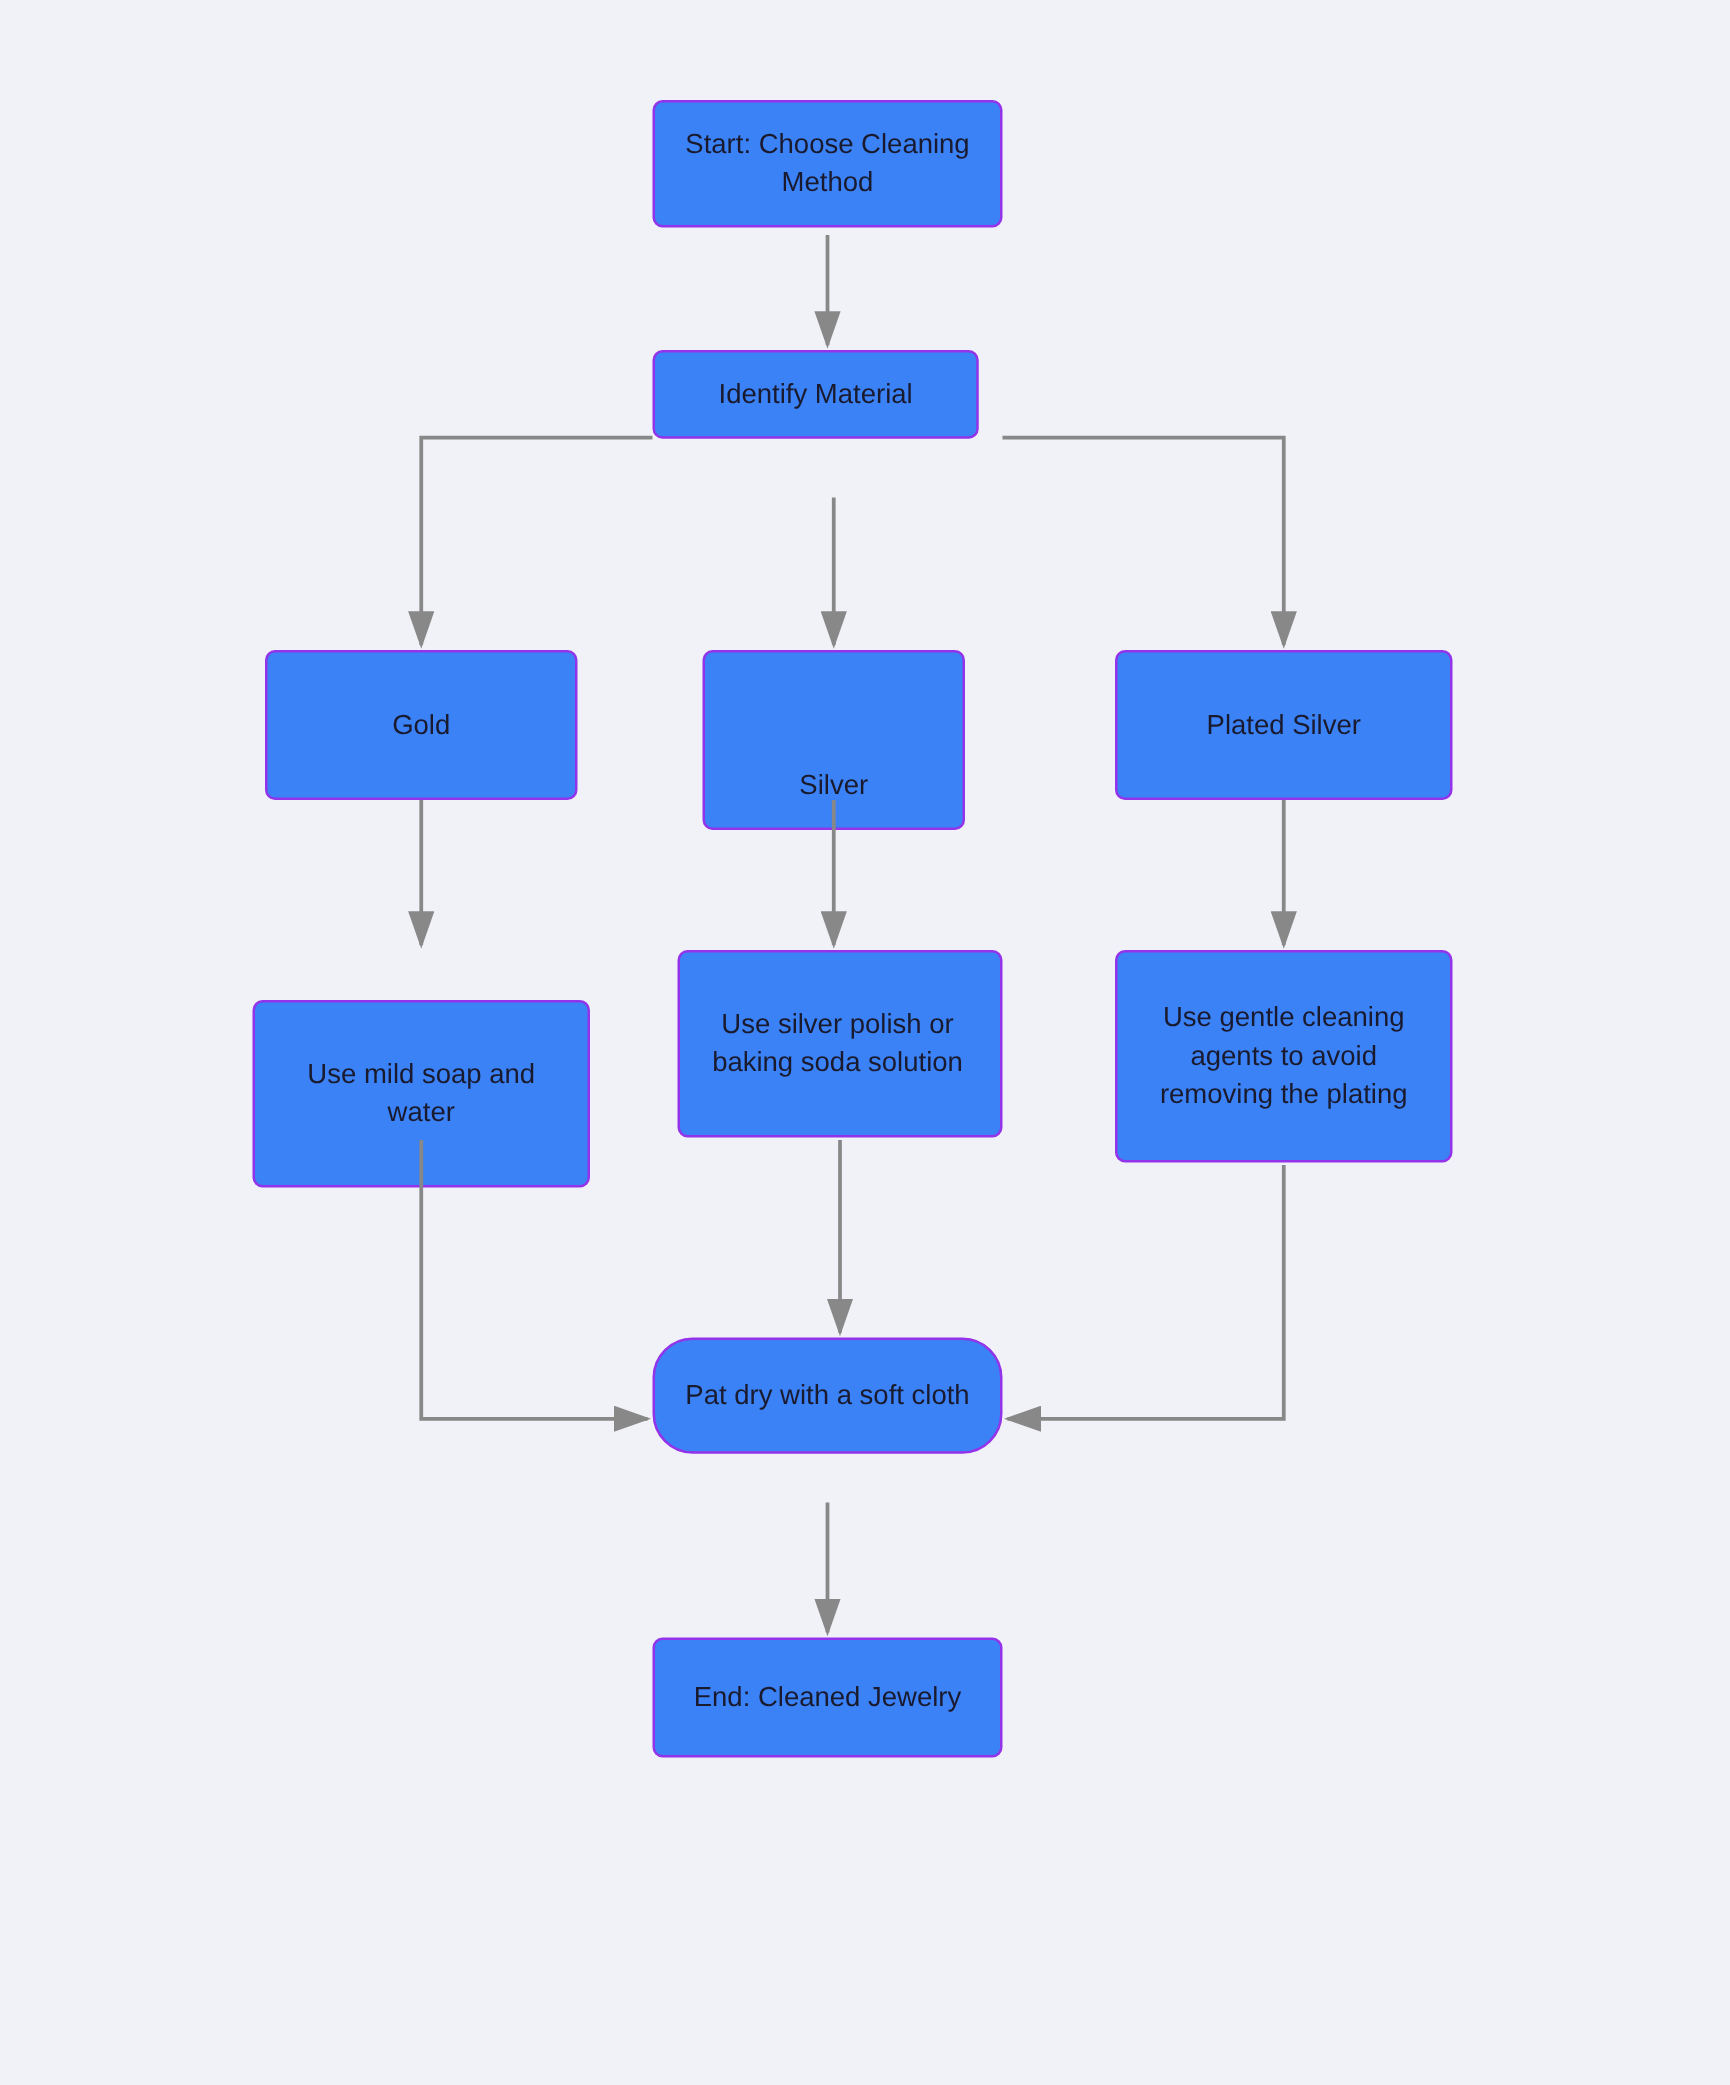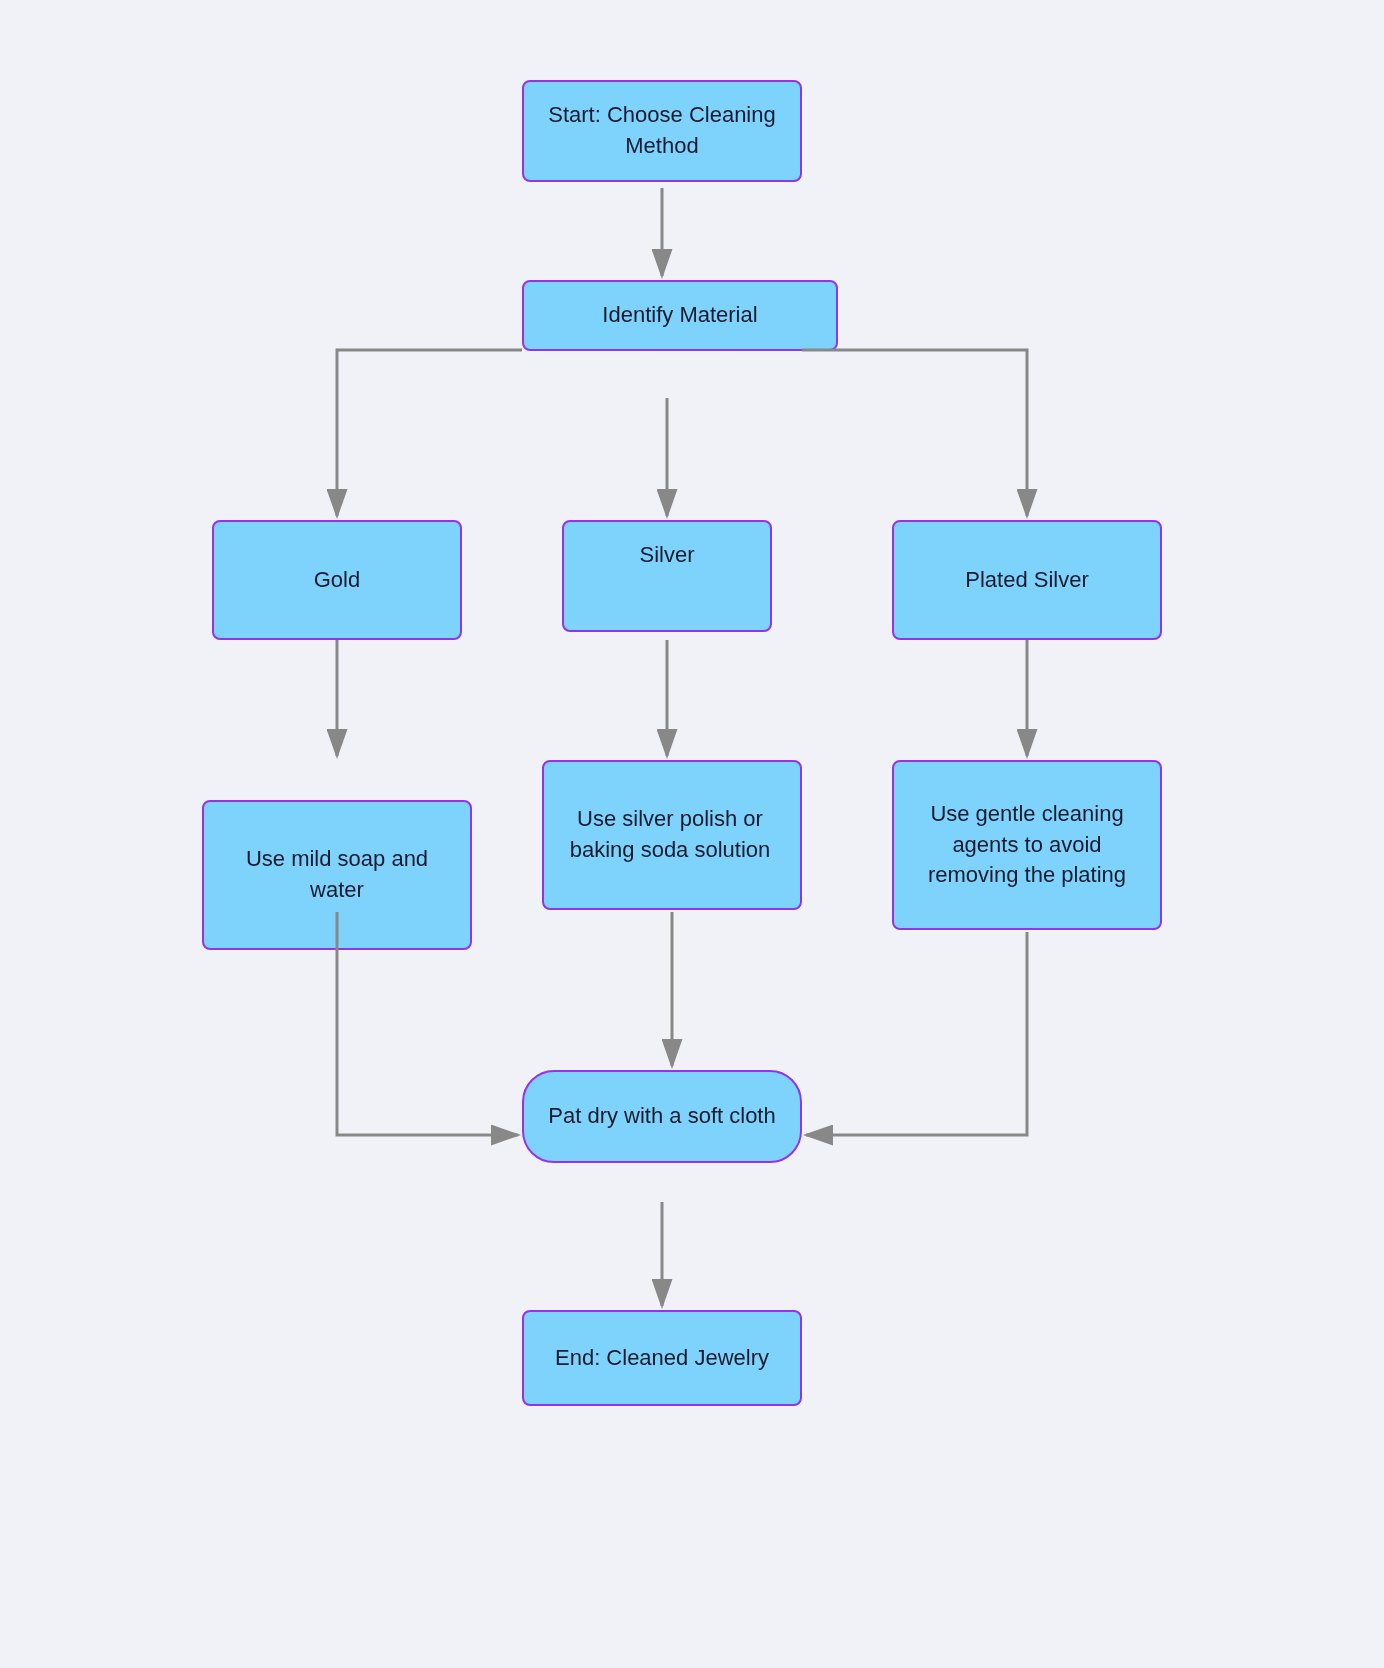--- a/index.html
+++ b/index.html
@@ -14,21 +14,21 @@
       padding: 40px 20px;
     }
 
     .flowchart-container {
       position: relative;
       width: 1000px;
       margin: 0 auto;
     }
 
     .node {
-      background: #7dd3fc;
+      background: #3b82f6;
       border: 2px solid #9333ea;
       border-radius: 8px;
       padding: 18px 20px;
       text-align: center;
       font-size: 22px;
       color: #1a1a2e;
       line-height: 1.4;
       position: absolute;
     }
 
@@ -57,29 +57,29 @@
 </head>
 <body>
 
 <div class="flowchart-container" style="height: 1580px;">
 
   <div class="node" style="left: 330px; top: 40px; width: 280px;">
     <span>Start: Choose
 Cleaning Method</span>
   </div>
 
-  <div class="node" style="left: 330px; top: 240px; width: 316px;">
+  <div class="node" style="left: 330px; top: 240px; width: 261px;">
     <span>Identify Material</span>
   </div>
 
   <div class="node" style="left: 20px; top: 480px; width: 250px; height: 120px; display:flex; align-items:center; justify-content:center;">
     <span>Gold</span>
   </div>
 
-  <div class="node" style="left: 370px; top: 480px; width: 210px; height: 112px; display:flex; align-items:flex-start; justify-content:center;">
+  <div class="node" style="left: 370px; top: 480px; width: 210px; height: 144px; display:flex; align-items:flex-end; justify-content:center;">
     <span>Silver</span>
   </div>
 
   <div class="node" style="left: 700px; top: 480px; width: 270px; height: 120px; display:flex; align-items:center; justify-content:center;">
     <span>Plated Silver</span>
   </div>
 
   <div class="node" style="left: 10px; top: 720px; width: 270px; height: 150px; display:flex; align-items:center; justify-content:center;margin-top:40px;">
     <span>Use mild soap and
 water</span>

